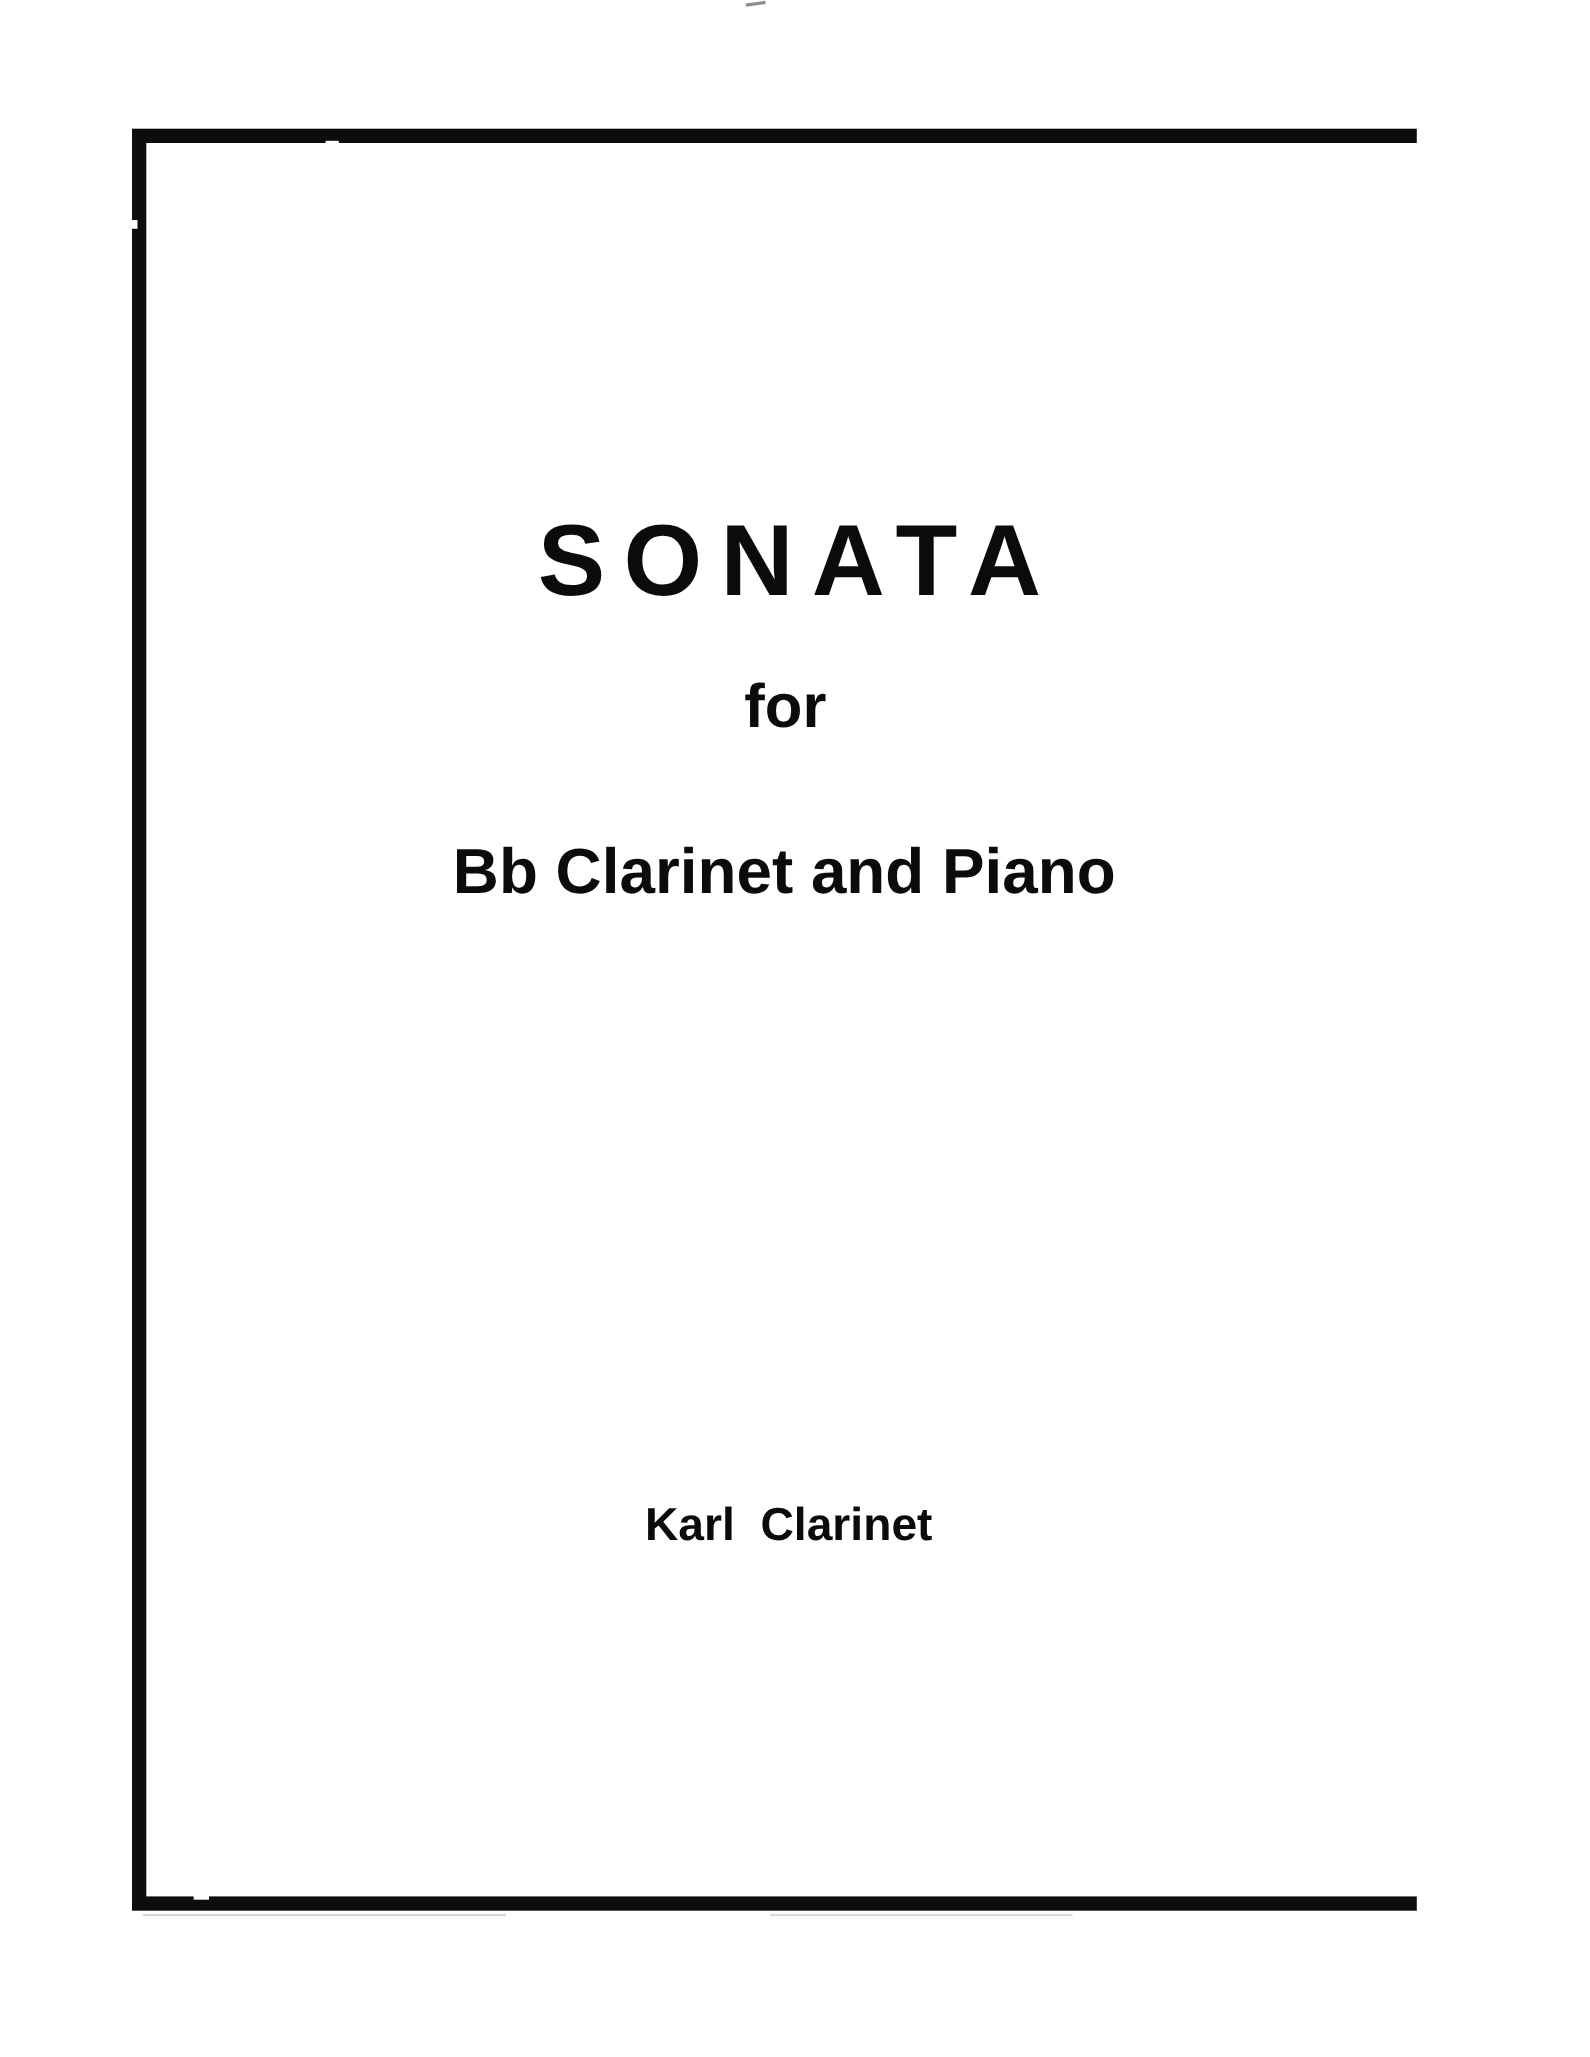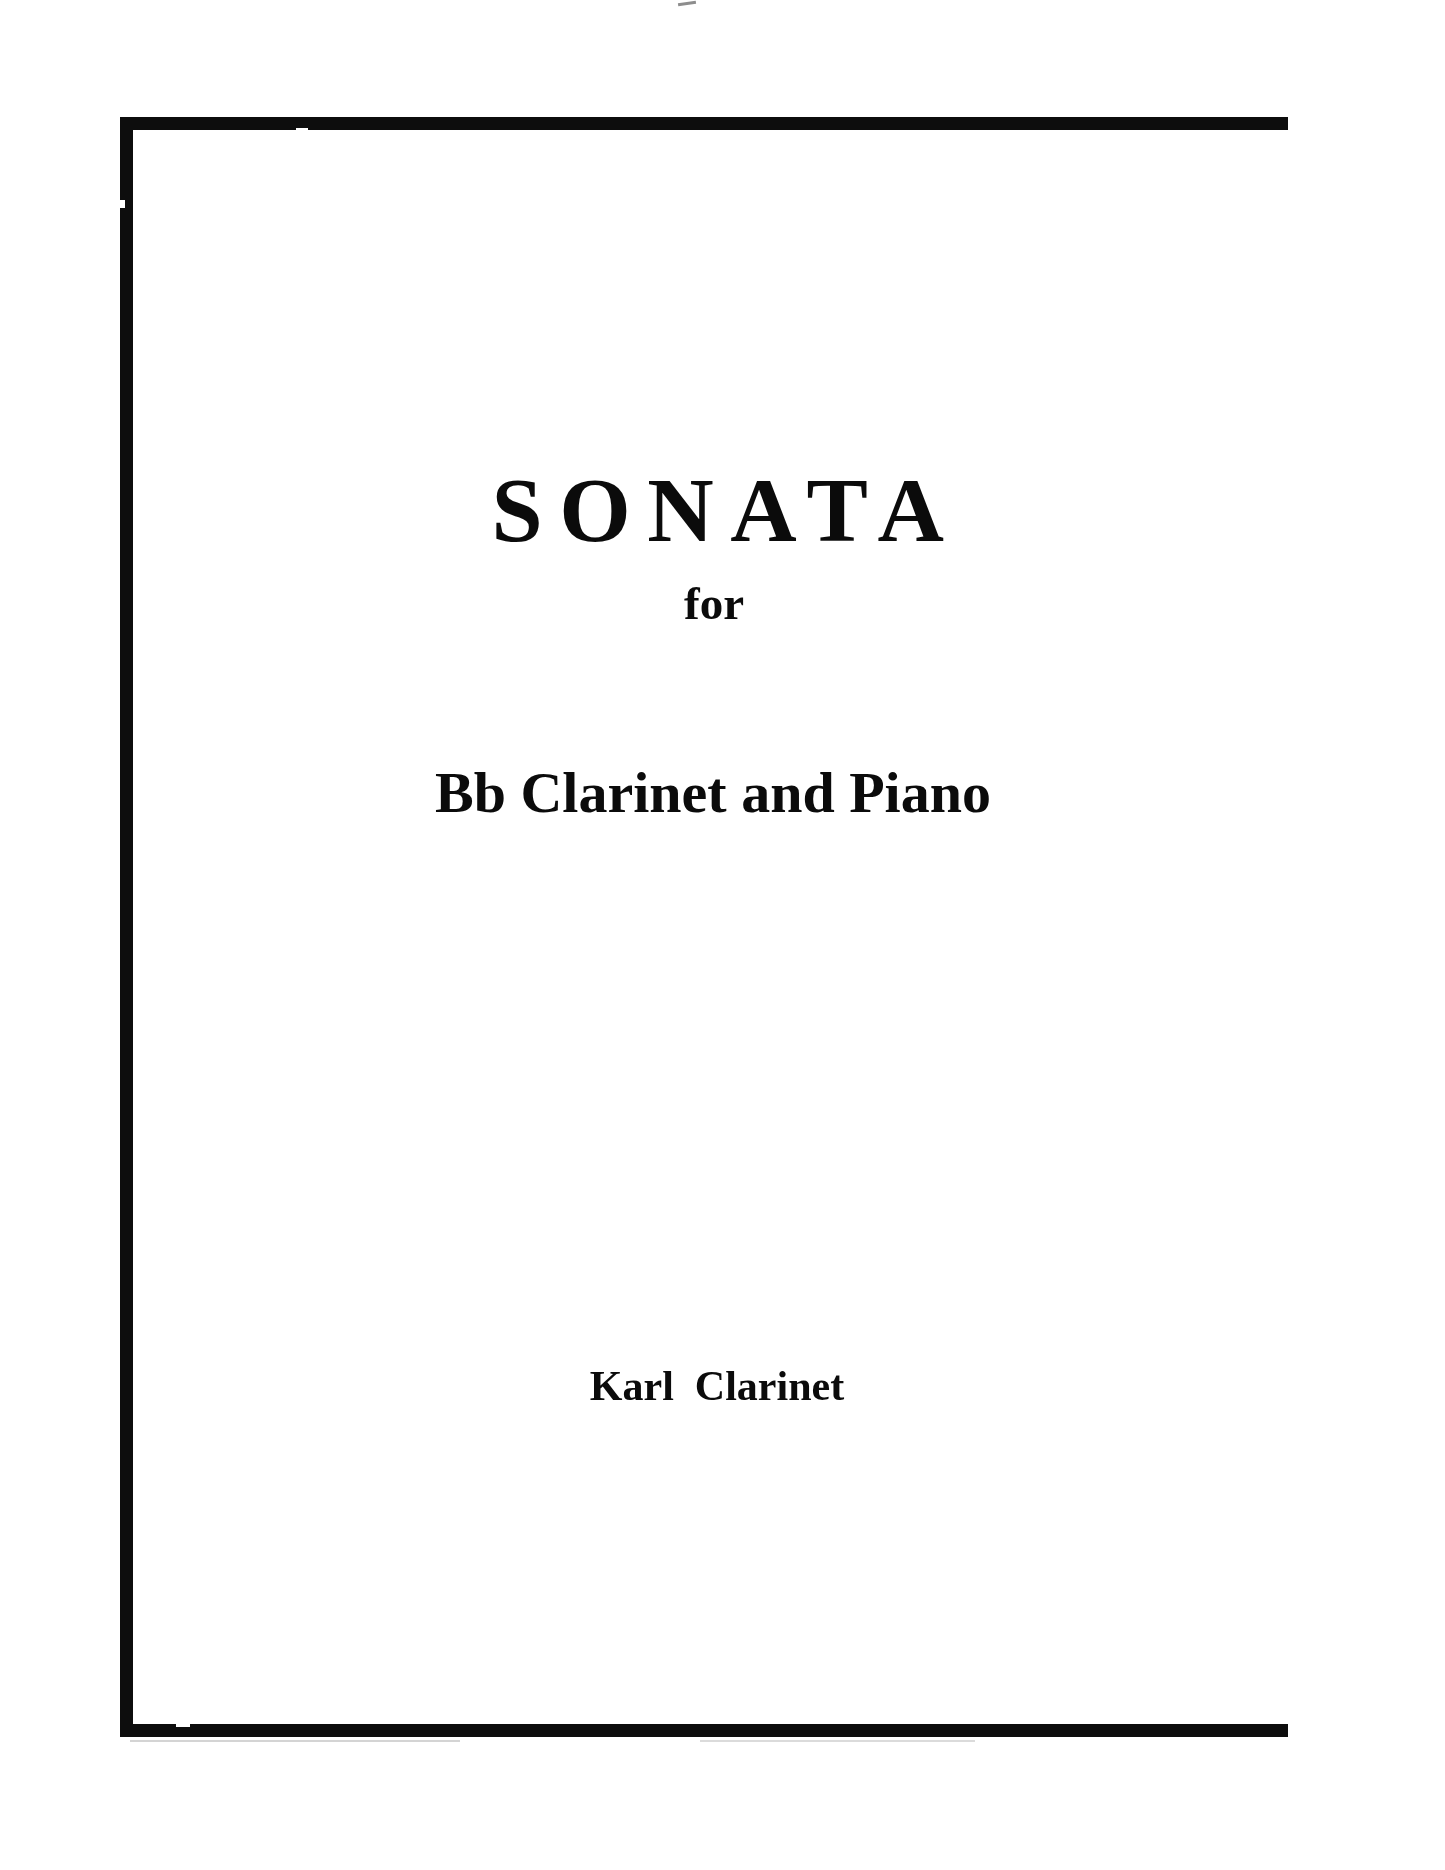--- a/index.html
+++ b/index.html
@@ -6,21 +6,21 @@
     margin: 0;
     padding: 0;
     background: #ffffff;
   }
   .page {
     position: relative;
     width: 1288px;
     height: 1870px;
     background: #ffffff;
     overflow: hidden;
-    font-family: Liberation Serif, serif;
+    font-family: Liberation Sans, sans-serif;
     color: #0b0b0b;
   }
   .frame {
     position: absolute;
     left: 120px;
     top: 117px;
     width: 1193px;
     height: 1620px;
     border: 13px solid #0d0d0d;
     box-sizing: border-box;
@@ -34,22 +34,22 @@
     color: #0b0b0b;
   }
   .title {
     left: 726px;
     top: 464px;
     font-size: 92px;
     letter-spacing: 0.18em;
   }
   .preposition {
     left: 714px;
-    top: 580px;
-    font-size: 47px;
+    top: 614px;
+    font-size: 56px;
   }
   .instrumentation {
     left: 713px;
     top: 764px;
     font-size: 58px;
     text-align: right;
   }
   .composer {
     left: 717px;
     top: 1365px;

